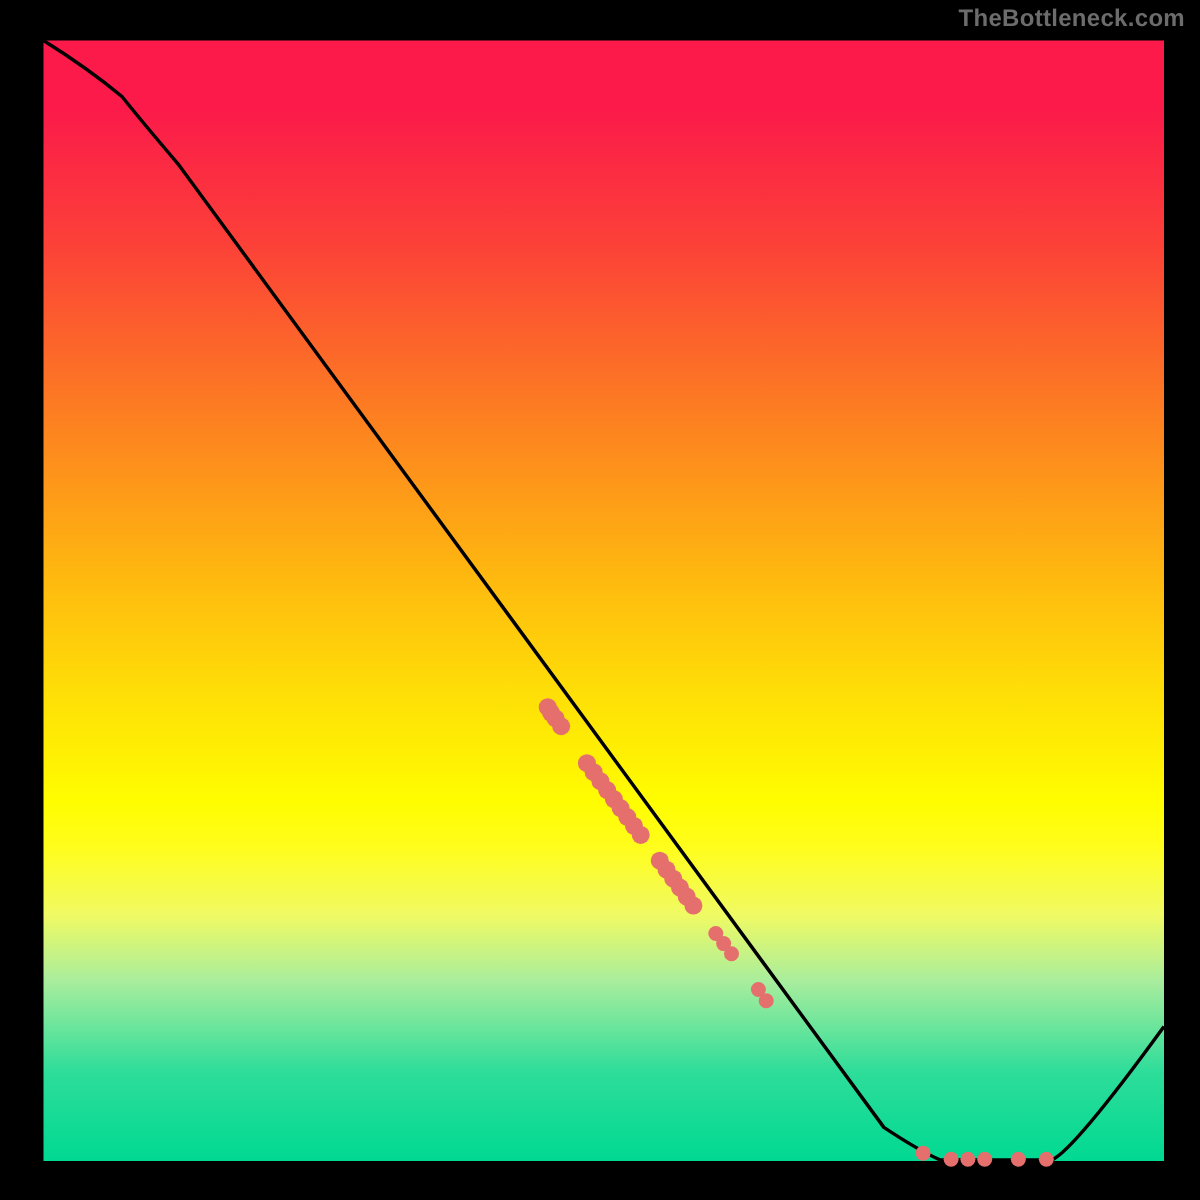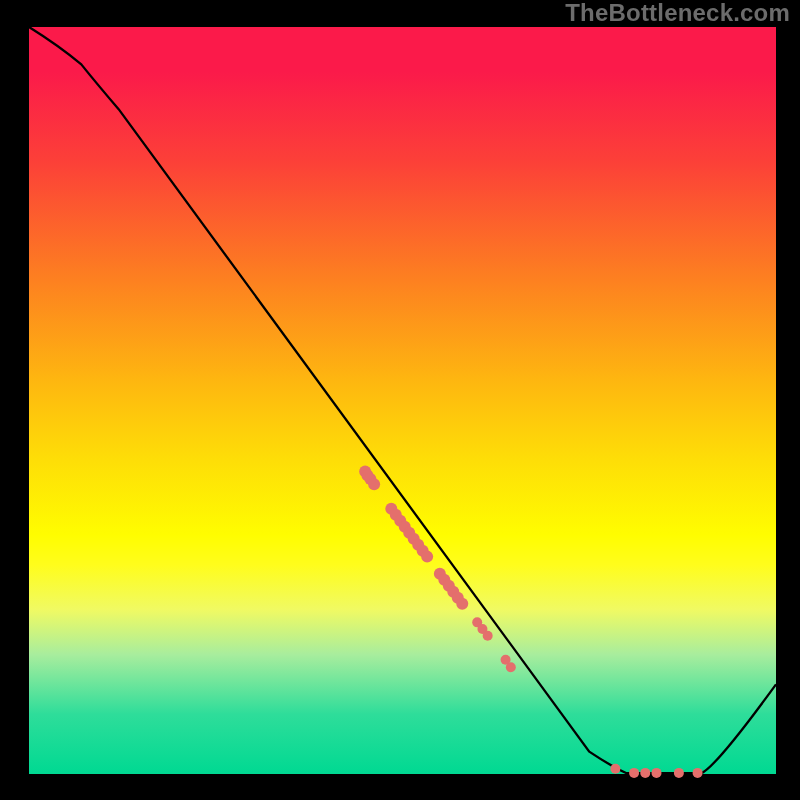--- a/index.html
+++ b/index.html
@@ -31,21 +31,21 @@
       #a8ed9d 84%,
       #2edd9a 92%,
       #00d992 100%
     );
   }
   .watermark {
     position: absolute;
     right: 8px;
     top: 2px;
     font-family: Arial, Helvetica, sans-serif;
-    font-size: 24px;
+    font-size: 16px;
     font-weight: 600;
     color: #6c6c6c;
     letter-spacing: 0.2px;
     background: #000;
     padding: 0 2px;
     line-height: 22px;
   }
   svg.overlay {
     position: absolute;
     left: 0;

